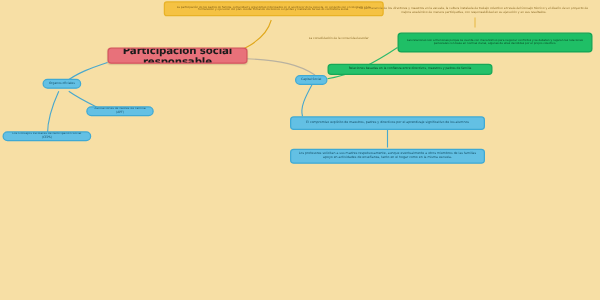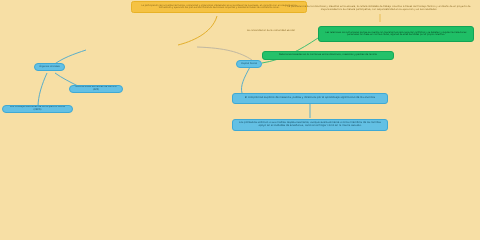--- a/index.html
+++ b/index.html
@@ -127,20 +127,23 @@
   </div>
 
   <div class="node n-plain" style="left:286px;top:2px;width:186px;height:13px;">
     <span>La permanencia de los directores y maestros en la escuela, la cultura instalada de trabajo colectivo a través del Consejo Técnico y el diseño de un proyecto de mejora académico de manera participativa, con responsabilidad en su ejecución y en sus resultados.</span>
   </div>
 
   <div class="node n-plain" style="left:234px;top:28px;width:74px;height:7px;">
     <span>La consolidación de la comunidad escolar</span>
   </div>
 
+  <div class="node n-central" style="left:86px;top:38px;width:112px;height:13px;">
+    <span>Participación social responsable</span>
+  </div>
 
   <div class="node n-blue" style="left:34px;top:63px;width:31px;height:8px;">
     <span>Órganos oficiales</span>
   </div>
 
   <div class="node n-blue" style="left:69px;top:85px;width:54px;height:8px;">
     <span>Asociaciones de Padres de Familia (APF)</span>
   </div>
 
   <div class="node n-blue" style="left:2px;top:105px;width:71px;height:8px;">

